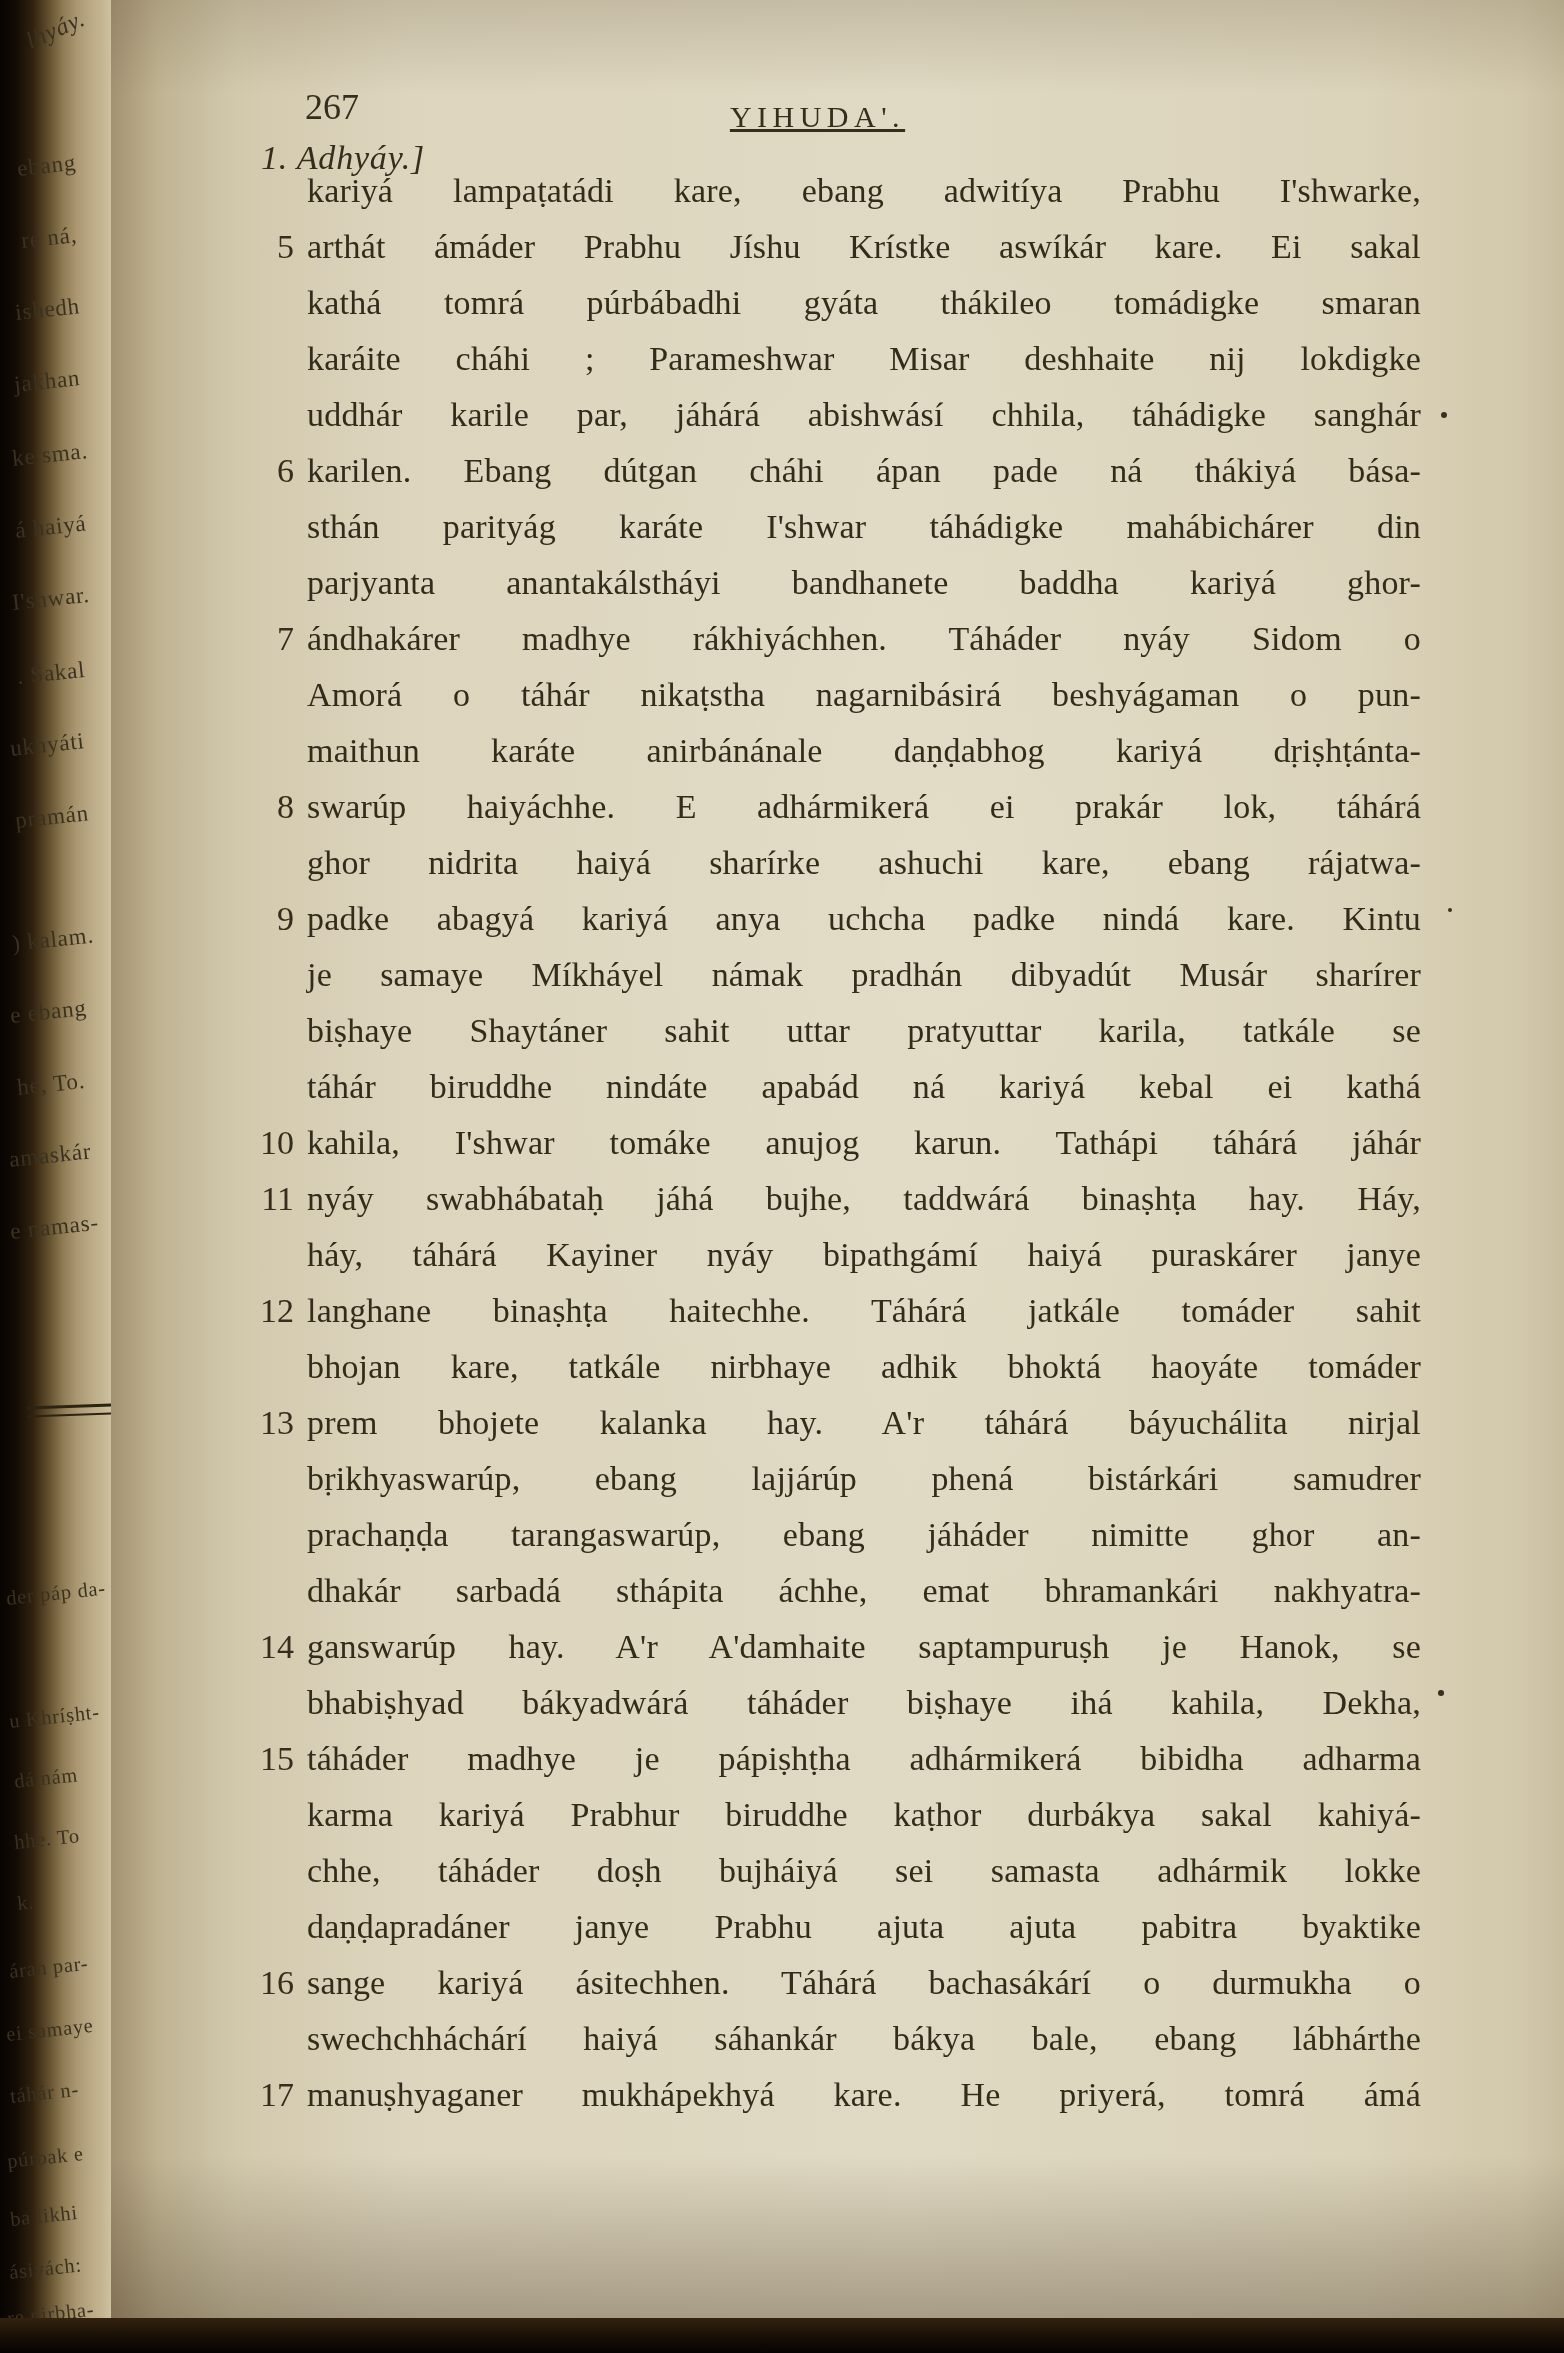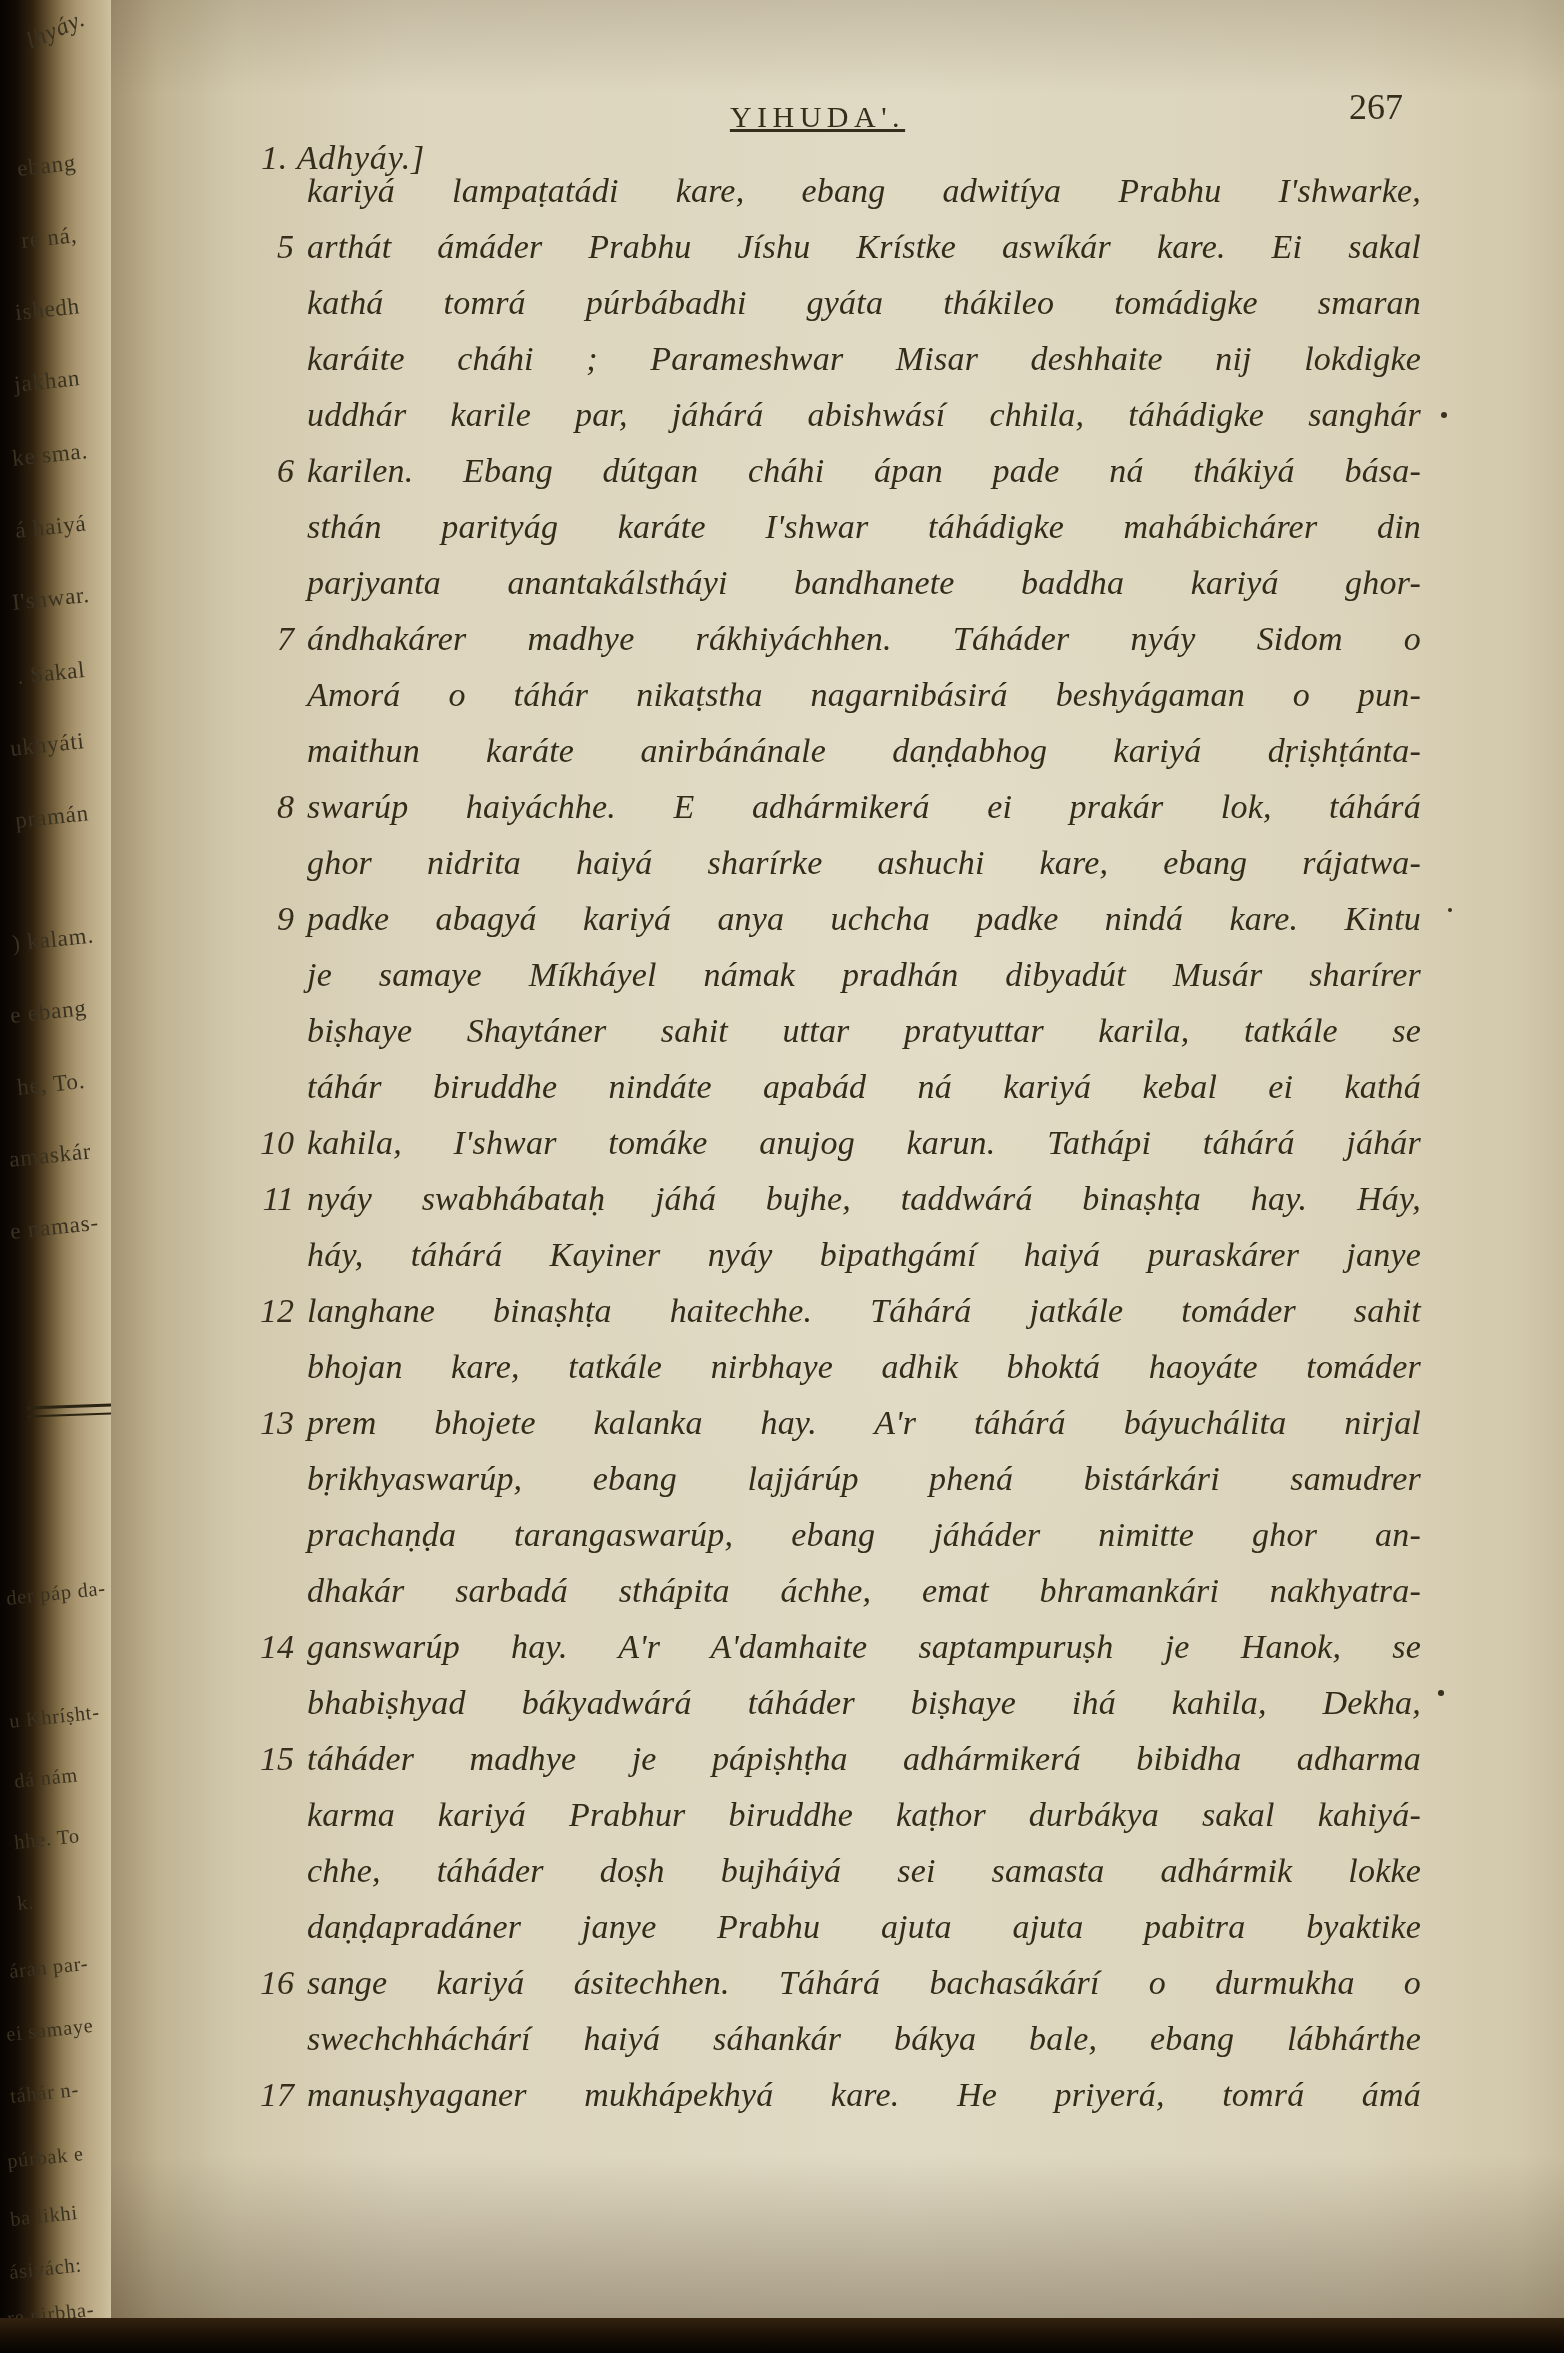--- a/index.html
+++ b/index.html
@@ -35,25 +35,25 @@
   .fragment.it { font-style:italic; transform:rotate(-24deg); font-size:24px; }
   .fragment.sm { font-size:20.3px; }
   .double-rule {
     position:absolute; left:27px; top:1405px; width:88px; height:11px;
     border-top:3.1px solid #2c2413; border-bottom:2.3px solid #2c2413; transform:rotate(-2deg);
   }
 
   
   .header-left  { position:absolute; left:261px; top:91px; font-style:italic; font-size:34px; color:#362e1d; letter-spacing:0.8px;margin-top:48px; }
   .header-center{ position:absolute; left:258px; top:100px; width:1119px; text-align:center; font-size:30px; letter-spacing:5.5px; color:#362e1d;text-decoration:underline; }
-  .header-right { position:absolute; left:289px; top:86px; width:1114px; text-align:right; font-size:36px; color:#362e1d; }
+  .header-right { position:absolute; left:305px; top:86px; width:1114px; font-size:36px; color:#362e1d; }
 
   
   .textblock { position:absolute; left:307px; top:163px; width:1114px; }
-  .line  { position:relative; height:56px;font-style:italic; }
+  .line  { position:relative; height:56px; }
   .vnum  {
     position:absolute; left:-55px; top:0; width:42px; text-align:right;
     font-size:34px; line-height:56px; color:#362e1d;
   }
   .ltext {
     display:block; font-size:34px; line-height:56px; color:#342c1b;
     text-align:justify; text-align-last:justify; letter-spacing:0.2px; word-spacing:1.6px;
   }
 
   .speck { position:absolute; border-radius:50%; background:#3a3220; }

